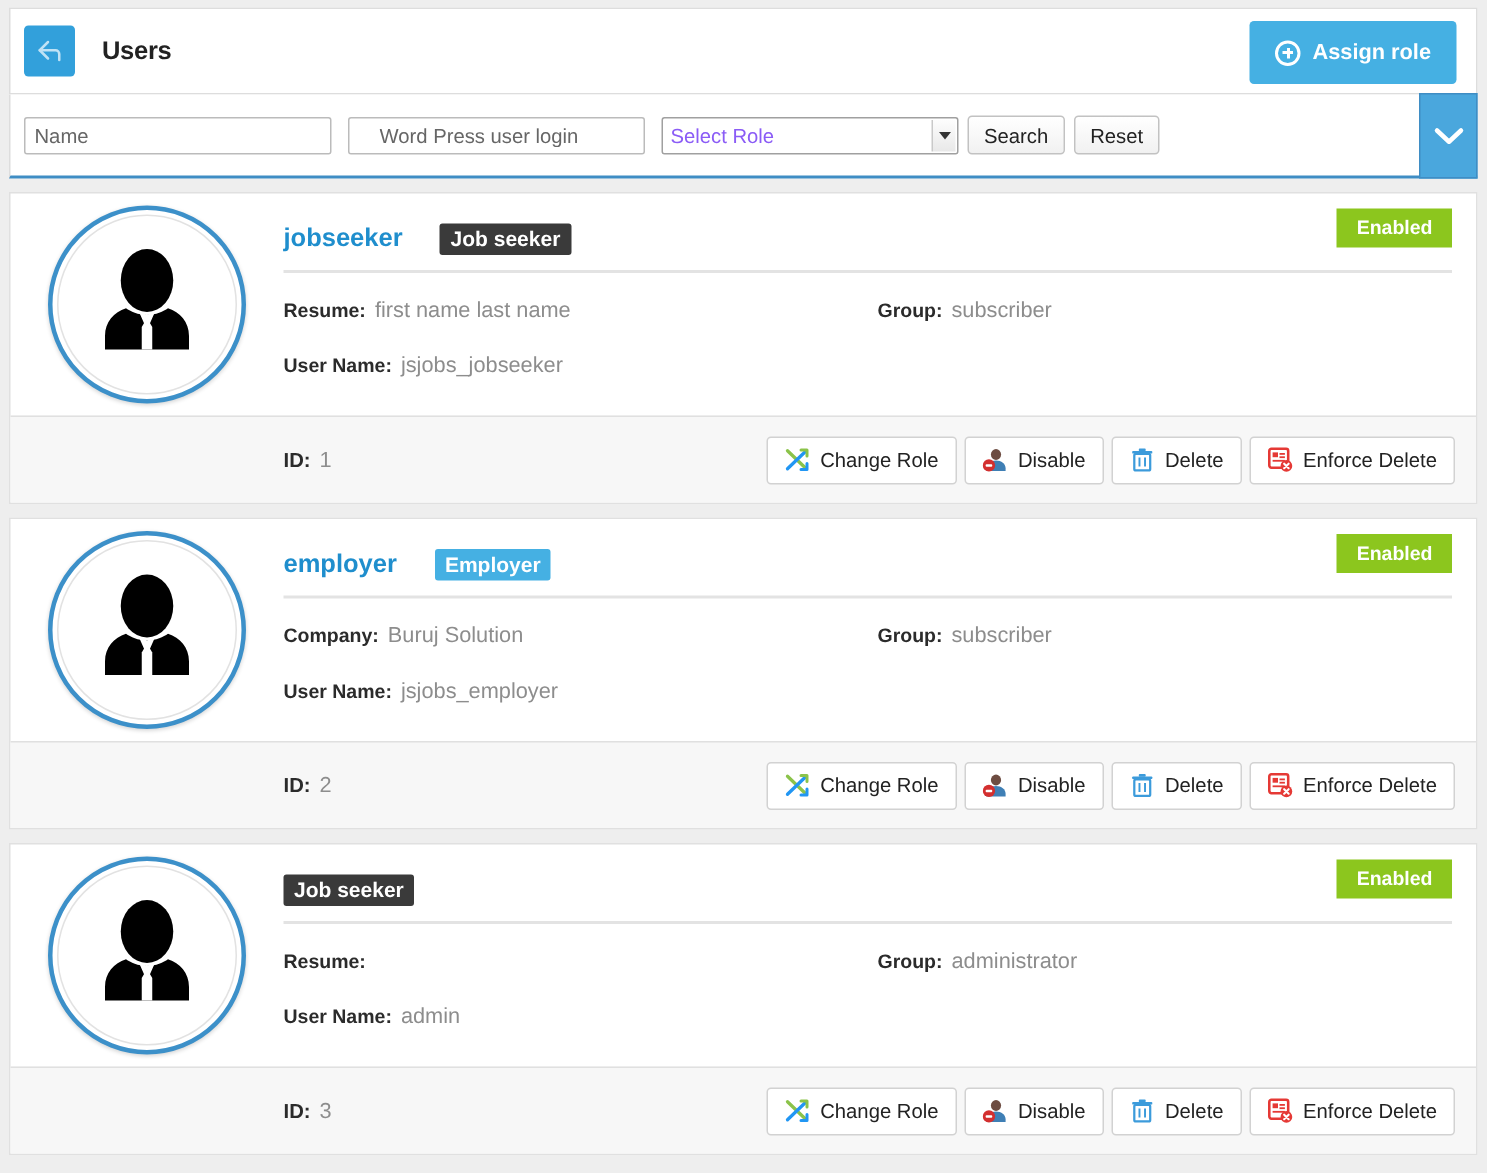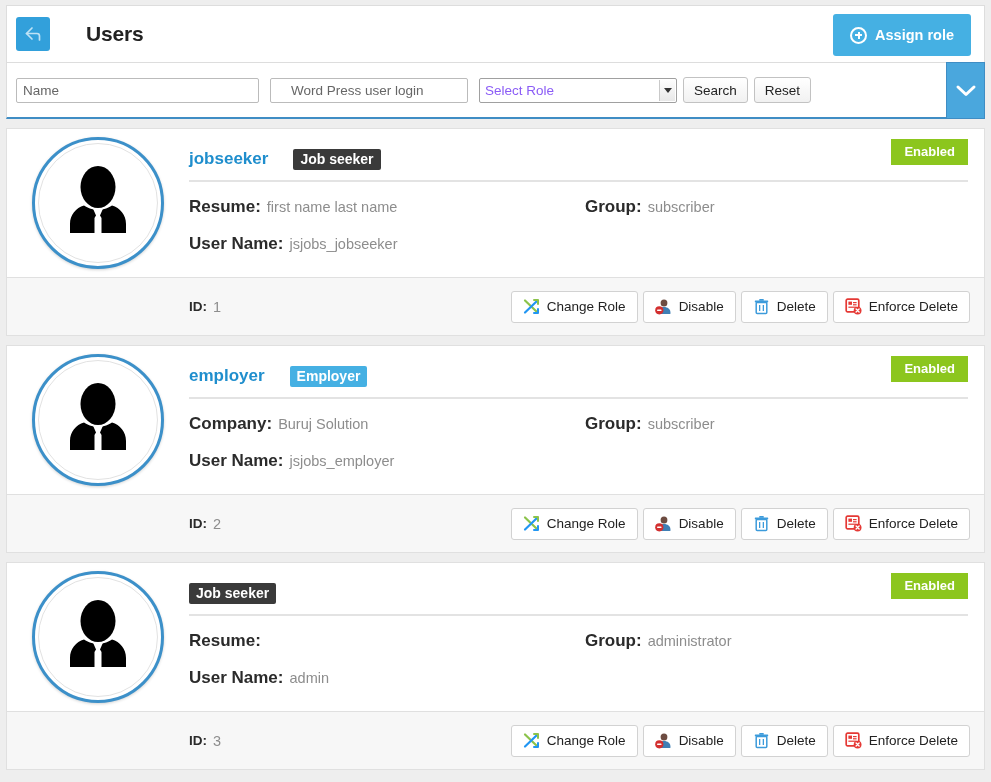--- a/index.html
+++ b/index.html
@@ -25,24 +25,24 @@
   .back-btn {
     width: 34px; height: 34px;
     background: #32a0db;
     border-radius: 3px;
     display: flex; align-items: center; justify-content: center;
     cursor: pointer;
     flex: 0 0 auto;
   }
   .back-btn svg { display: block; }
   .page-title {
-    font-size: 21px;
+    font-size: 17px;
     font-weight: bold;
     color: #222222;
-    margin-left: 36px;
+    margin-left: 18px;
     letter-spacing: -0.2px;
   }
   .assign-btn {
     position: absolute;
     right: 13px; top: 8px;
     height: 42px;
     background: #45b0e3;
     border: none;
     border-radius: 3px;
     color: #ffffff;
@@ -86,21 +86,21 @@
     border: 1px solid #bbbbbb;
     border-radius: 2px;
     padding: 2px 6px;
     font-size: 13.5px;
     color: #333;
     font-family: "Liberation Sans", sans-serif;
     background: #fff;
     outline: none;
   }
   .toolbar input::placeholder { color: #666666; opacity: 1; }
-  #f-name { width: 243px; }
+  #f-name { width: 205px; }
   #f-login { width: 198px; margin-left: 11px; padding-left: 20px; }
   .role-select {
     width: 198px; height: 25px; margin-left: 11px;
     border: 1px solid #a0a0a0;
     border-radius: 2px;
     background: #ffffff;
     font-size: 13.5px;
     color: #8b5cf6;
     display: flex; align-items: center;
     padding-left: 5px;
@@ -219,21 +219,21 @@
     margin: 8px 0 0 0;
   }
   .info-grid {
     display: grid;
     grid-template-columns: 396px 1fr;
     row-gap: 0;
     padding-top: 6px;
   }
   .info-row { height: 37px; display: flex; align-items: center; }
   .info-label {
-    font-size: 17px; font-weight: bold; color: #2b2b2b;
+    font-size: 13px; font-weight: bold; color: #2b2b2b;
     margin-right: 6px; white-space: nowrap;
   }
   .info-value { font-size: 14.5px; color: #8d8d8d; }
 
   .card-footer {
     background: #f7f7f7;
     border-top: 1px solid #e0e0e0;
     height: 58px;
     display: flex; align-items: center;
     padding: 0 14px 0 182px;

